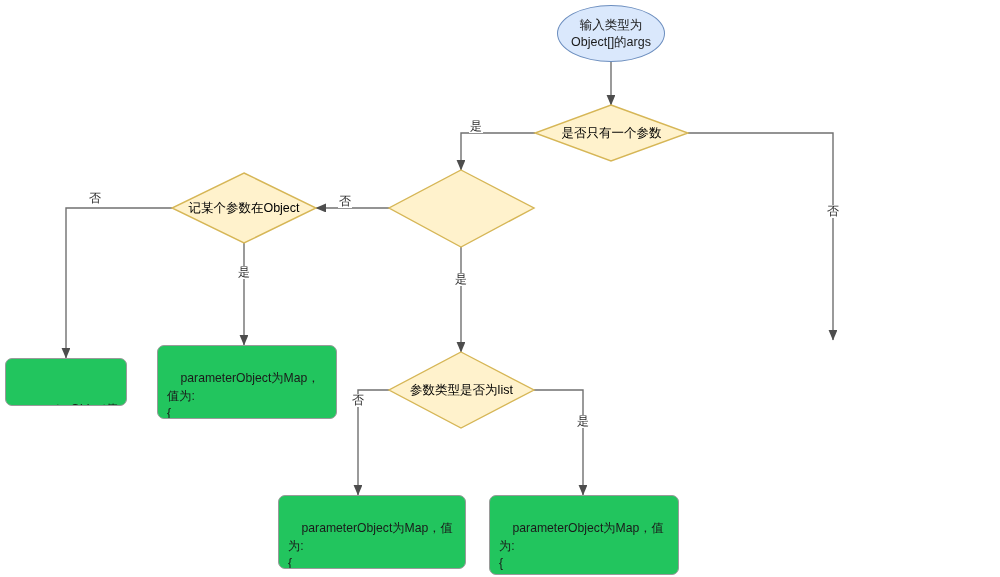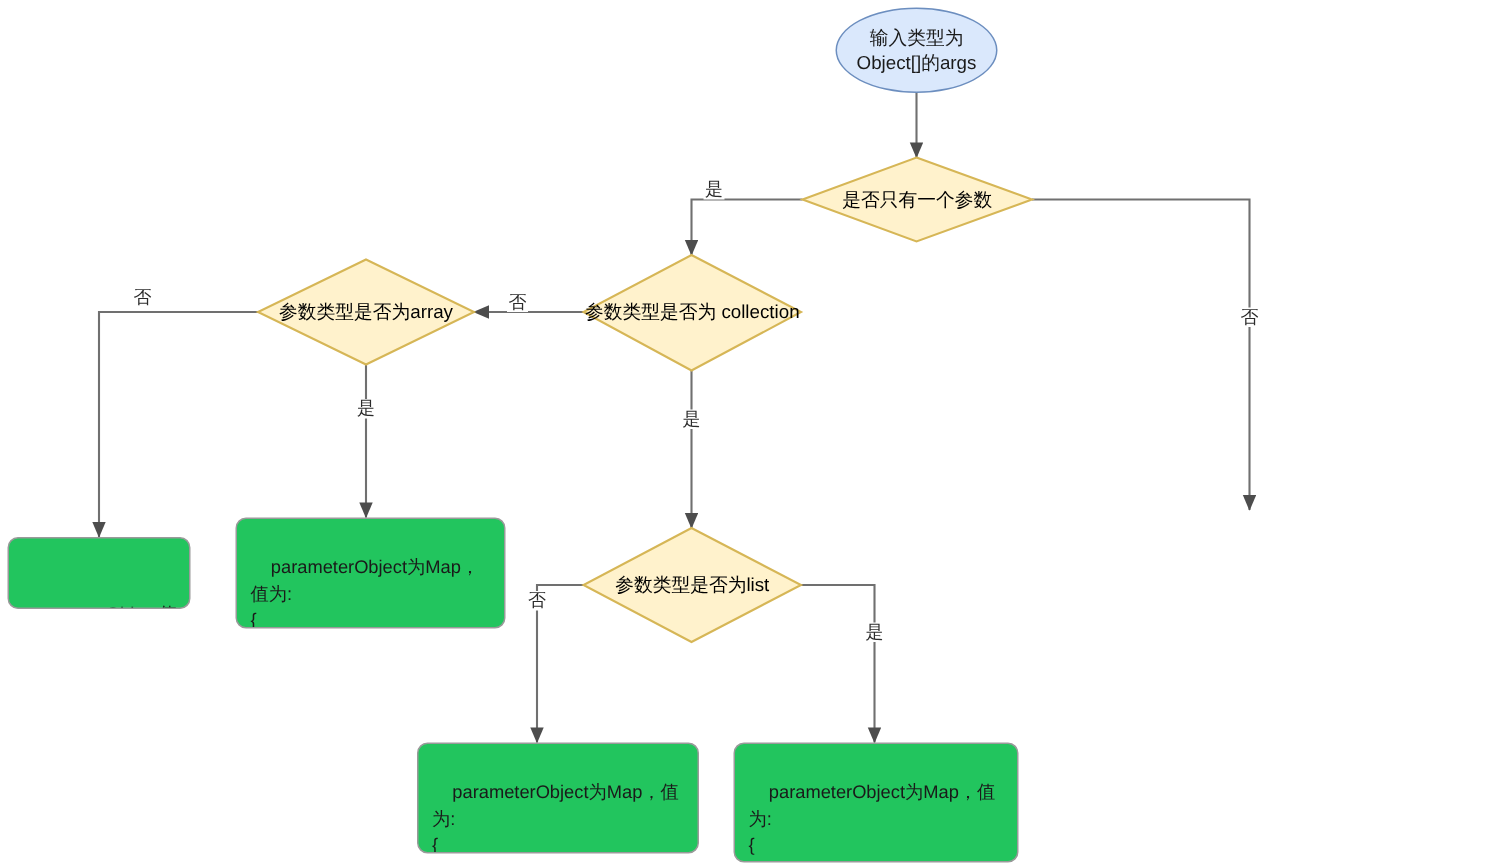--- a/index.html
+++ b/index.html
@@ -125,27 +125,23 @@
 
   <div class="node ellipse" style="left:557px; top:5px; width:108px; height:57px;">
     <span>输入类型为
 Object[]的args</span>
   </div>
 
   <div class="diamond-wrap" style="left:535px; top:105px; width:153px; height:56px;">
     <div class="diamond-label">是否只有一个参数</div>
   </div>
 
-  <div class="diamond-wrap" style="left:389px; top:170px; width:145px; height:77px;">
-    <div class="diamond-label">参数类型是否为
-collection</div>
-  </div>
 
   <div class="diamond-wrap" style="left:172px; top:173px; width:144px; height:70px;">
-    <div class="diamond-label">参数类型是否为array</div>
+    <div class="diamond-label">记某个参数在Object</div>
   </div>
 
   <div class="diamond-wrap" style="left:389px; top:352px; width:145px; height:76px;">
     <div class="diamond-label">参数类型是否为list</div>
   </div>
 
   <div class="node box" style="left:5px; top:358px; width:122px; height:48px;">
     <span>parameterObject值为
 args[0]</span>
   </div>

